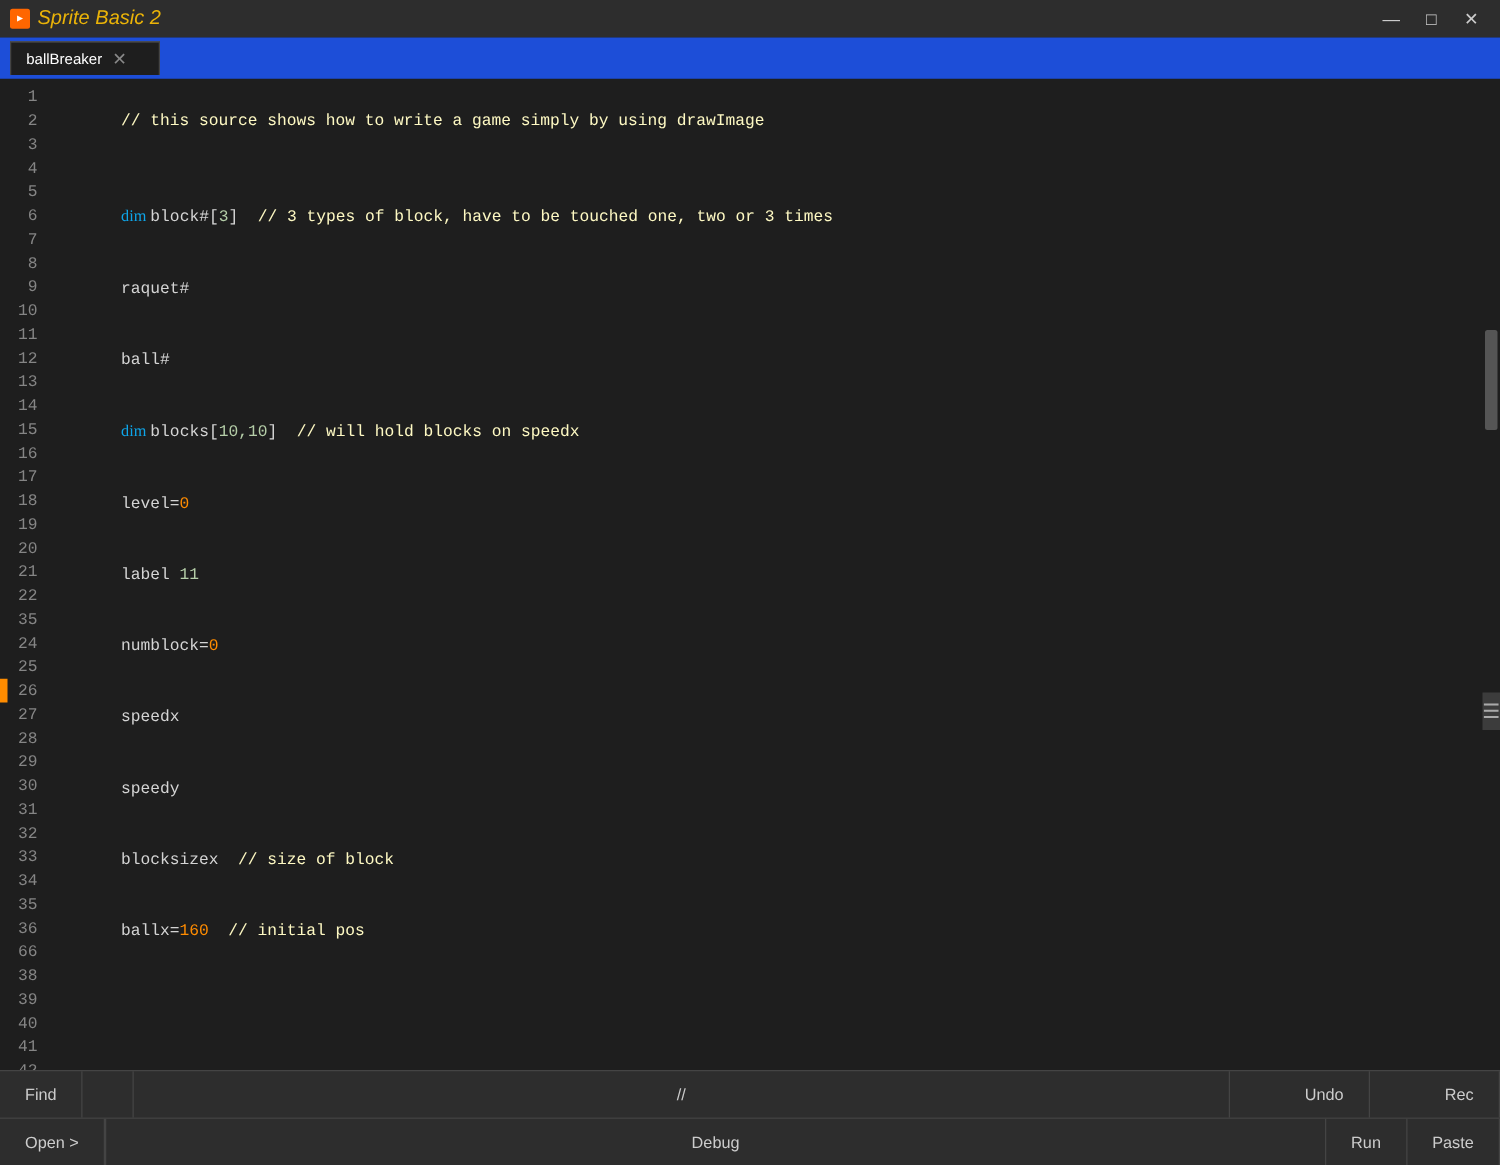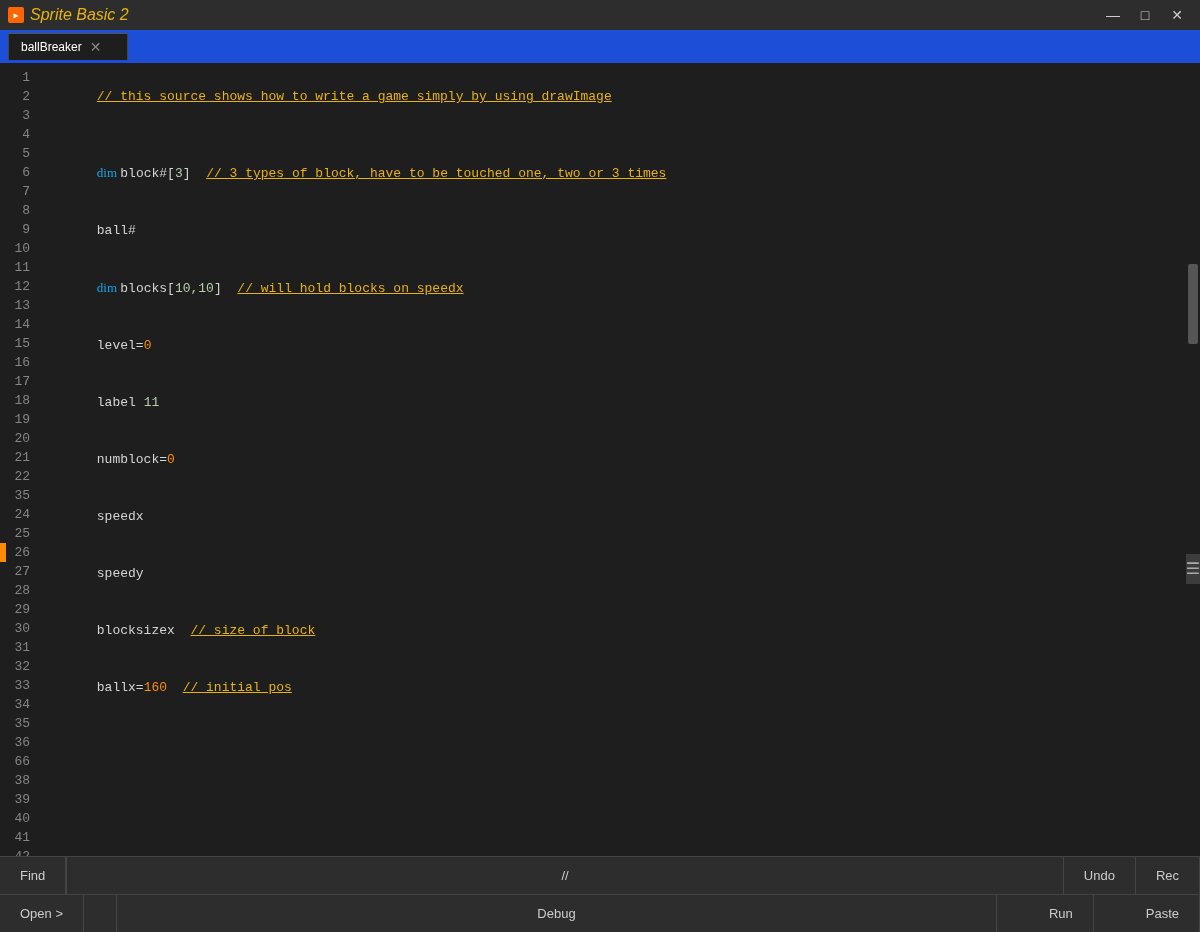--- a/index.html
+++ b/index.html
@@ -172,20 +172,21 @@
     }
 
     
     #bottom-toolbar {
       background: #2d2d2d;
       height: 38px;
       display: flex;
       align-items: center;
       border-top: 1px solid #444;
       flex-shrink: 0;
+      gap: 40px;
     }
     .toolbar-btn {
       padding: 0 20px;
       height: 38px;
       background: transparent;
       border: none;
       color: #cccccc;
       font-size: 13px;
       font-family: 'Segoe UI', sans-serif;
       cursor: pointer;
@@ -196,21 +197,21 @@
     .toolbar-btn.center-label {
       flex: 1;
       justify-content: center;
       border-left: 1px solid #444;
       border-right: 1px solid #444;
     }
 
     
     .kw { color: #0ea5e9; font-family: Liberation Serif, serif; } 
     .num { color: #b5cea8; } 
-    .comment { color: #eab308; text-decoration: underline; } 
+    .comment { color: #fef9c3; } 
     .var-orange { color: #ff8c00; } 
     .white { color: #d4d4d4; margin-top: 15px; }
 
     #line-indicator {
       position: absolute;
       left: 0;
       top: calc(19px * 25 + 4px); 
       width: 6px;
       height: 19px;
       background: #ff8c00;
@@ -294,20 +295,23 @@
     <span class="code-line">
       <span class="comment">// this source shows how to write a game simply by using drawImage</span>
     </span>
 
     <span class="code-line">&nbsp;</span>
 
     <span class="code-line">
       <span class="kw">dim </span><span class="white">block#[</span><span class="num">3</span><span class="white">]  </span><span class="comment">// 3 types of block, have to be touched one, two or 3 times</span>
     </span>
 
+    <span class="code-line">
+      <span class="white">raquet#</span>
+    </span>
 
     <span class="code-line">
       <span class="white">ball#</span>
     </span>
 
     <span class="code-line">
       <span class="kw">dim </span><span class="white">blocks[</span><span class="num">10,10</span><span class="white">]  </span><span class="comment">// will hold blocks on speedx</span>
     </span>
 
     <span class="code-line">
@@ -350,18 +354,18 @@
   </div>
 </div>
 
 <div id="bottom-toolbar">
   <button class="toolbar-btn">Find</button>
   <button class="toolbar-btn center-label">//</button>
   <button class="toolbar-btn">Undo</button>
   <button class="toolbar-btn">Rec</button>
 </div>
 
-<div id="bottom-toolbar2" style="background:#2d2d2d; height:38px; display:flex; align-items:center; border-top:1px solid #444; flex-shrink:0;gap:32px;">
+<div id="bottom-toolbar2" style="background:#2d2d2d; height:38px; display:flex; align-items:center; border-top:1px solid #444; flex-shrink:0;">
   <button class="toolbar-btn">Open &gt;</button>
   <button class="toolbar-btn center-label">Debug</button>
   <button class="toolbar-btn">Run</button>
   <button class="toolbar-btn">Paste</button>
 </div>
 
 </body></html>

